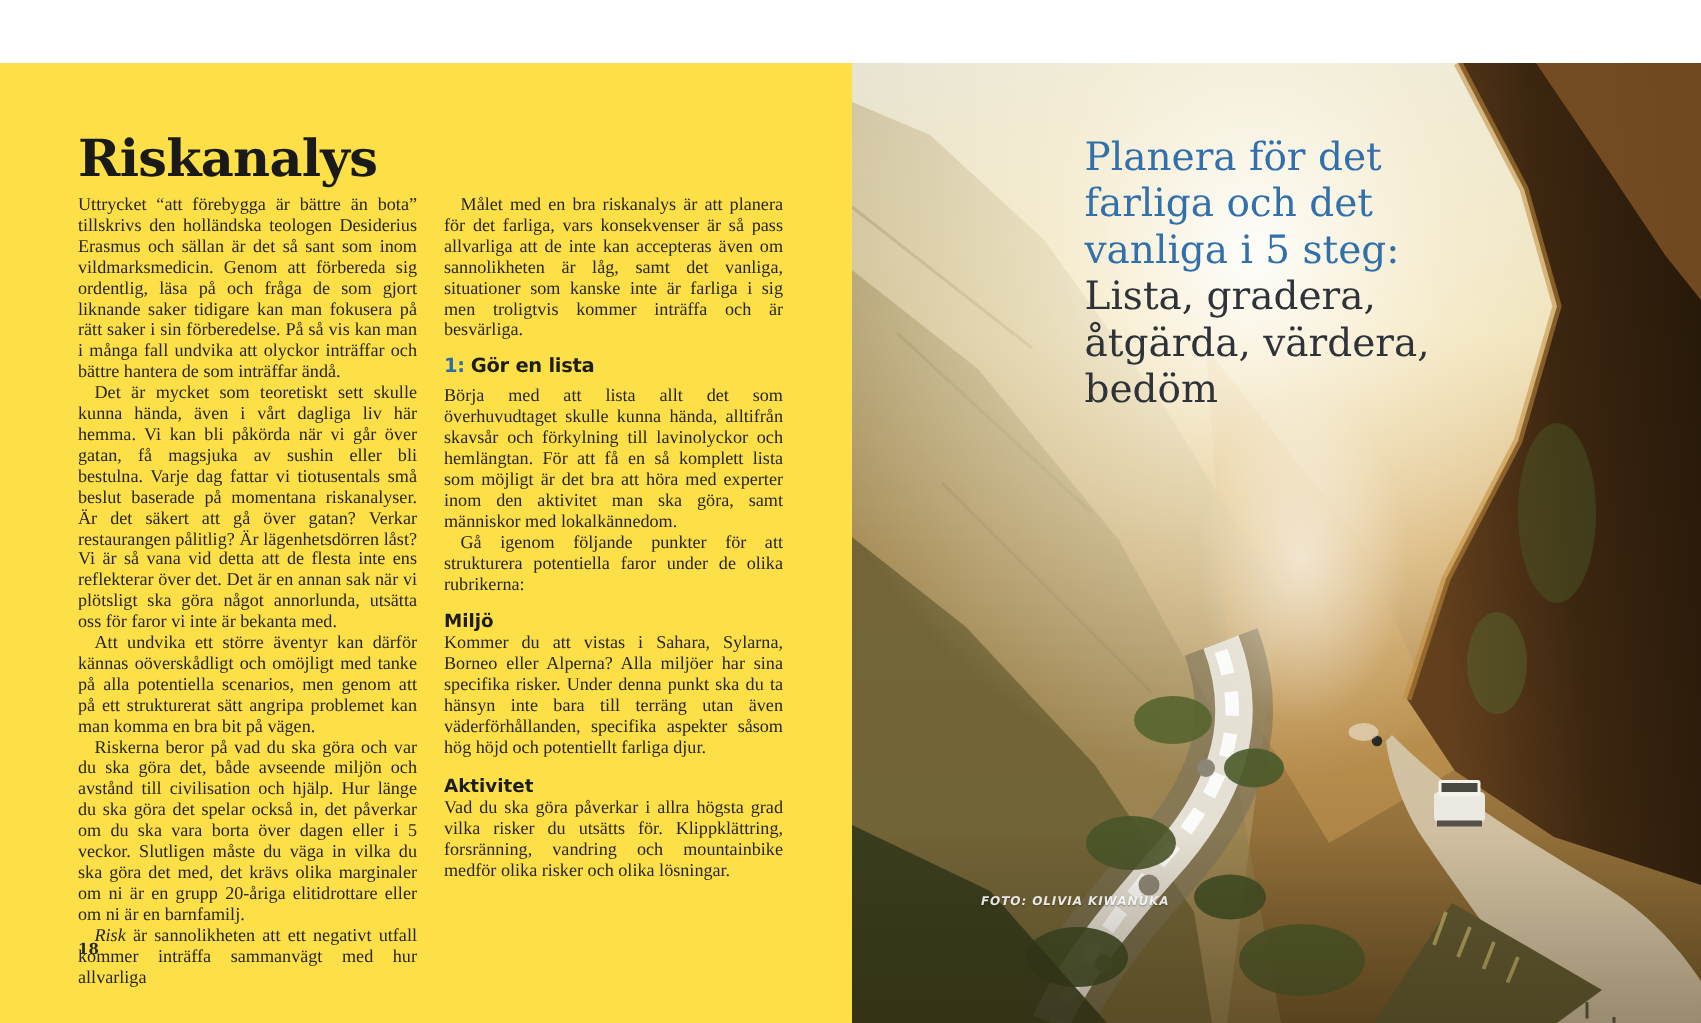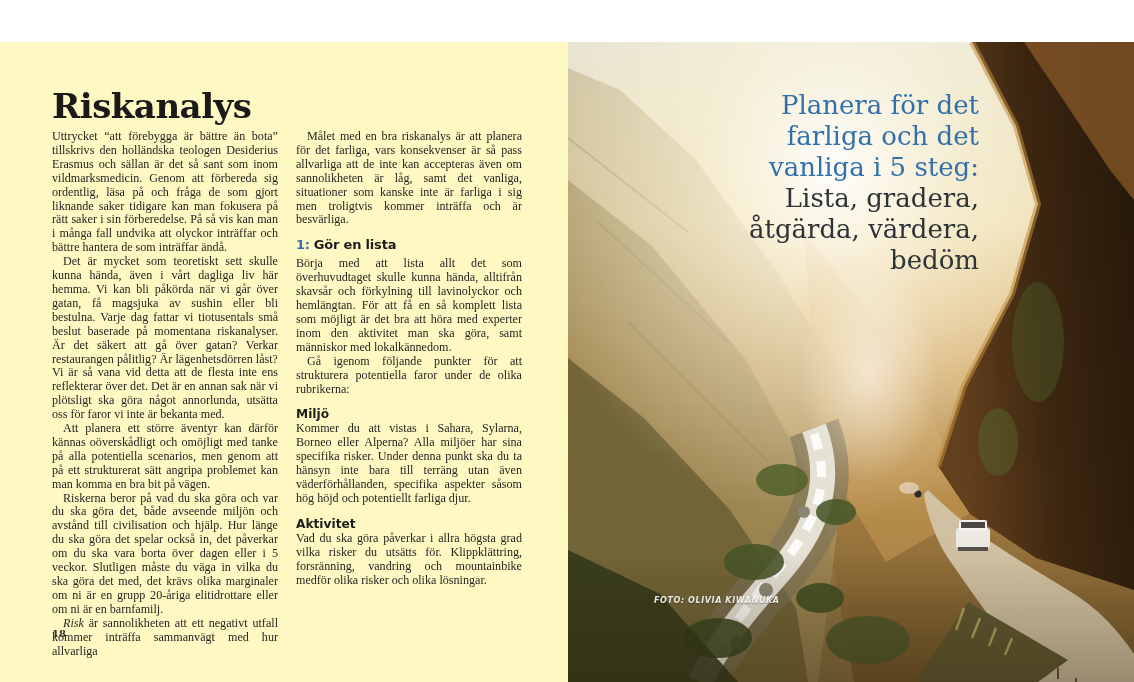--- a/index.html
+++ b/index.html
@@ -14,21 +14,21 @@
     box-shadow:inset 0 -2px 0 #13367c;
     margin-top:48px;
   }
   .topbar .crumb{
     position:absolute;left:55px;top:0;height:42px;line-height:45px;
     color:#ffffff;font-family:"DejaVu Serif", serif;font-weight:700;font-size:13.5px;letter-spacing:.2px;
   }
   .gutter-line{position:absolute;left:564px;top:0;width:4px;height:42px;background:#ffffff;}
 
   
-  .page-left{position:absolute;left:0;top:42px;width:568px;height:640px;background:#fef9c3;}
+  .page-left{position:absolute;left:0;top:42px;width:568px;height:640px;background:#fde047;}
   .doc-title{
     position:absolute;left:52px;top:44px;margin:0;
     font-family:"DejaVu Serif", serif;font-weight:700;font-size:34px;color:#1a1a18;letter-spacing:-.5px;
   }
   .columns{
     position:absolute;left:52px;top:88px;width:470px;display:flex;gap:18px;
   }
   .col{width:226px;font-size:12.1px;line-height:13.9px;text-align:justify;
        hyphens:auto;-webkit-hyphens:auto;}
   .col p{margin:0;}
@@ -47,21 +47,21 @@
   .page-number{
     position:absolute;left:52px;top:586px;
     font-family:"DejaVu Serif", serif;font-weight:700;font-size:10px;color:#2a2a28;
   }
 
   
   .page-right{position:absolute;left:568px;top:42px;width:566px;height:640px;overflow:hidden;background:#c9a367;}
   .photo-svg{position:absolute;left:0;top:0;width:566px;height:640px;display:block;}
   .headline{
     position:absolute;left:50%;top:48px;transform:translateX(-50%);width:256px;
-    text-align:right;font-family:"DejaVu Serif", serif;
+    text-align:left;font-family:"DejaVu Serif", serif;
   }
   .headline .hl-blue{
     margin:0;color:#3270ab;font-size:26px;line-height:31px;font-weight:400;
   }
   .headline .hl-dark{
     margin:0;color:#2d3338;font-size:26px;line-height:31px;font-weight:400;
   }
   .photo-credit{
     position:absolute;left:50px;top:554px;
     font-family:"DejaVu Sans", sans-serif;font-style:italic;font-weight:700;
@@ -78,21 +78,21 @@
   <span class="gutter-line"></span>
 </header>
 
 <section class="page-left">
   <h1 class="doc-title">Riskanalys</h1>
 
   <div class="columns">
     <div class="col">
       <p>Uttrycket “att förebygga är bättre än bota” tillskrivs den holländska teologen Desiderius Erasmus och sällan är det så sant som inom vildmarksmedicin. Genom att förbereda sig ordentlig, läsa på och fråga de som gjort liknande saker tidigare kan man fokusera på rätt saker i sin förberedelse. På så vis kan man i många fall undvika att olyckor inträffar och bättre hantera de som inträffar ändå.</p>
       <p class="indent">Det är mycket som teoretiskt sett skulle kunna hända, även i vårt dagliga liv här hemma. Vi kan bli påkörda när vi går över gatan, få magsjuka av sushin eller bli bestulna. Varje dag fattar vi tiotusentals små beslut baserade på momentana riskanalyser. Är det säkert att gå över gatan? Verkar restaurangen pålitlig? Är lägenhetsdörren låst? Vi är så vana vid detta att de flesta inte ens reflekterar över det. Det är en annan sak när vi plötsligt ska göra något annorlunda, utsätta oss för faror vi inte är bekanta med.</p>
-      <p class="indent">Att planera ett större äventyr kan därför kännas oöverskådligt och omöjligt med tanke på alla potentiella scenarios, men genom att på ett strukturerat sätt angripa problemet kan man komma en bra bit på vägen.</p>
+      <p class="indent">Att undvika ett större äventyr kan därför kännas oöverskådligt och omöjligt med tanke på alla potentiella scenarios, men genom att på ett strukturerat sätt angripa problemet kan man komma en bra bit på vägen.</p>
       <p class="indent">Riskerna beror på vad du ska göra och var du ska göra det, både avseende miljön och avstånd till civilisation och hjälp. Hur länge du ska göra det spelar också in, det påverkar om du ska vara borta över dagen eller i 5 veckor. Slutligen måste du väga in vilka du ska göra det med, det krävs olika marginaler om ni är en grupp 20-åriga elitidrottare eller om ni är en barnfamilj.</p>
       <p class="indent"><span class="lead-italic">Risk</span><span> är sannolikheten att ett negativt utfall kommer inträffa sammanvägt med hur allvarliga</span></p>
     </div>
 
     <div class="col">
       <p class="indent">Målet med en bra riskanalys är att planera för det farliga, vars konsekvenser är så pass allvarliga att de inte kan accepteras även om sannolikheten är låg, samt det vanliga, situationer som kanske inte är farliga i sig men troligtvis kommer inträffa och är besvärliga.</p>
 
       <h2 class="list-head"><span class="sec-num">1:</span><span class="sec-title">Gör en lista</span></h2>
       <p>Börja med att lista allt det som överhuvudtaget skulle kunna hända, alltifrån skavsår och förkylning till lavinolyckor och hemlängtan. För att få en så komplett lista som möjligt är det bra att höra med experter inom den aktivitet man ska göra, samt människor med lokalkännedom.</p>
       <p class="indent">Gå igenom följande punkter för att strukturera potentiella faror under de olika rubrikerna:</p>

